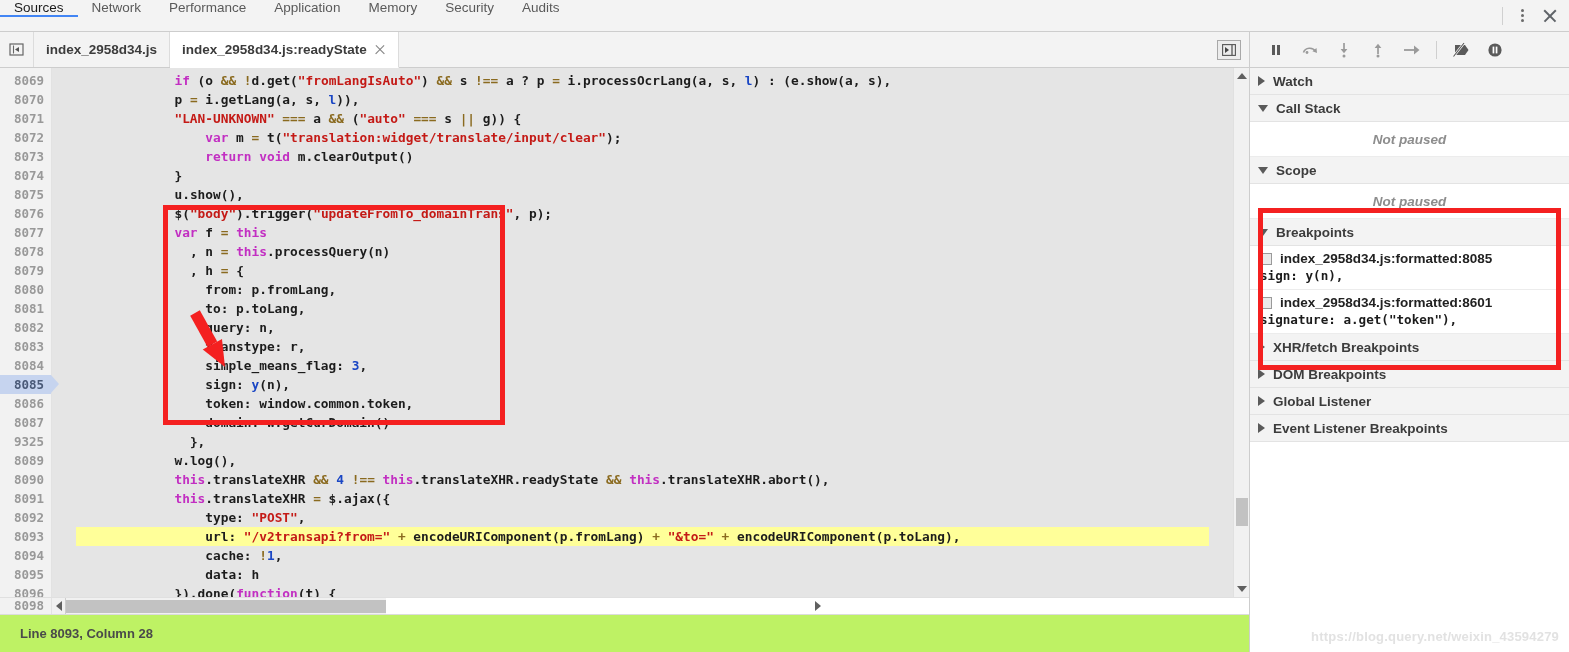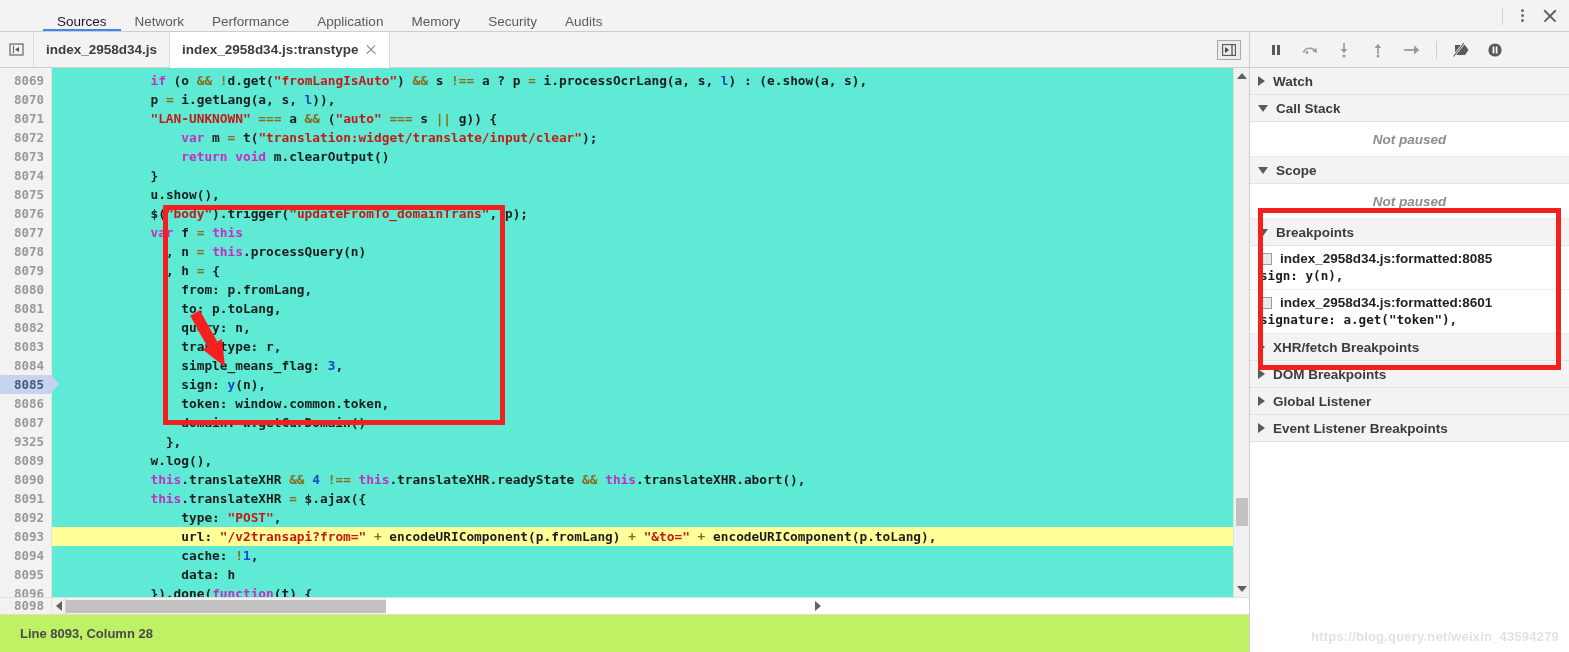--- a/index.html
+++ b/index.html
@@ -67,21 +67,21 @@
   }
   .tabclose::before { transform:rotate(45deg); }
   .tabclose::after  { transform:rotate(-45deg); }
   .filetabs-right { margin-left:auto; display:flex; align-items:center; padding:0 8px; }
   .panelbtn {
     width:24px; height:20px; border:1px solid #a8a8a8; background:#ececec;
     display:flex; align-items:center; justify-content:center; cursor:pointer;
   }
 
   
-  .editorwrap { flex:1; position:relative; display:flex; min-height:0; background:#5eead4; overflow:hidden;}
+  .editorwrap { flex:1; position:relative; display:flex; min-height:0; background:#e5e5e5; overflow:hidden;gap:24px;}
   .gutter {
     width:52px; min-width:52px; background:#f2f2f2; border-right:1px solid #e2e2e2;
     font-family:"DejaVu Sans Mono","Liberation Mono",monospace;
     font-size:12.5px; color:#999999; padding-top:3px;
     user-select:none;
   }
   .gln {
     height:19px; line-height:19px; text-align:right; padding-right:7px; position:relative;
   }
   .gln.bp { background:#c6d4ef; color:#4a5a78; }
@@ -169,21 +169,21 @@
   .watermark {
     position:absolute; right:10px; bottom:8px; font-size:13px; color:#e2e2e2; letter-spacing:.2px;
   }
 </style>
 </head>
 <body>
 
 <div class="app">
 
   <div class="toptabs">
-    <div id="toptabs-host" style="display:flex;align-items:flex-end;padding-left:43px;">
+    <div id="toptabs-host" style="display:flex;align-items:flex-start;">
         <div class="toptab active">Sources</div>
         <div class="toptab">Network</div>
         <div class="toptab">Performance</div>
         <div class="toptab">Application</div>
         <div class="toptab">Memory</div>
         <div class="toptab">Security</div>
         <div class="toptab">Audits</div>
       </div>
     <div class="toptabs-right">
       <div class="vsep"></div>
@@ -206,21 +206,21 @@
             <rect x="1" y="2" width="13" height="11" fill="none" stroke="#666" stroke-width="1.2"></rect>
             <path d="M10 5 L6 7.5 L10 10 Z" fill="#555"></path>
             <line x1="4.5" y1="3.5" x2="4.5" y2="11.5" stroke="#666" stroke-width="1.1"></line>
           </svg>
         </div>
         <div id="filetabs-host" style="display:flex;align-items:stretch;">
             <div class="filetab">
               <span>index_2958d34.js</span>
             </div>
             <div class="filetab active">
-              <span>index_2958d34.js:transtype</span>
+              <span>index_2958d34.js:readyState</span>
               <span class="tabclose"></span>
             </div>
           </div>
         <div class="filetabs-right">
           <div class="panelbtn">
             <svg width="14" height="12" viewBox="0 0 14 12" aria-hidden="true">
               <rect x="0.6" y="0.6" width="12.8" height="10.8" fill="none" stroke="#555" stroke-width="1.1"></rect>
               <path d="M3 3 L7 6 L3 9 Z" fill="#444"></path>
               <line x1="10" y1="1" x2="10" y2="11" stroke="#555" stroke-width="1.3"></line>
             </svg>

